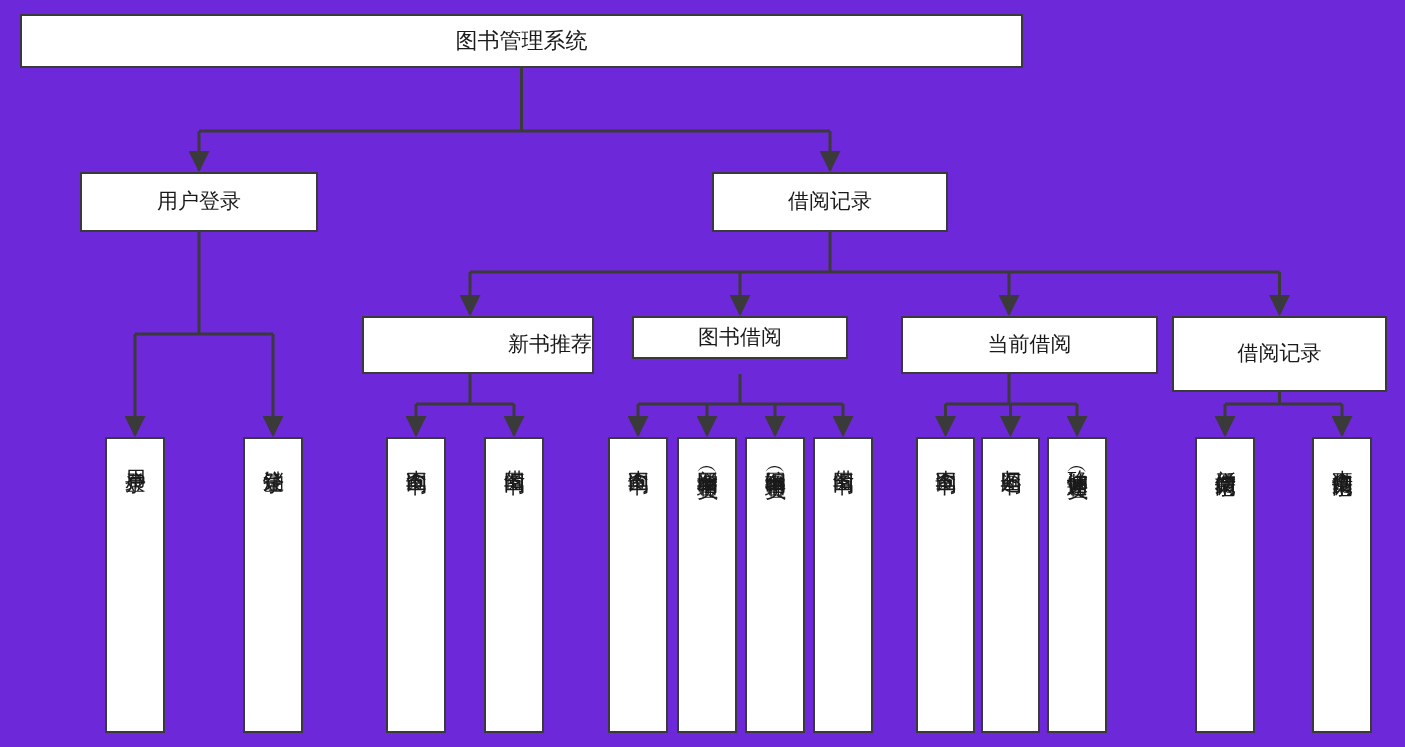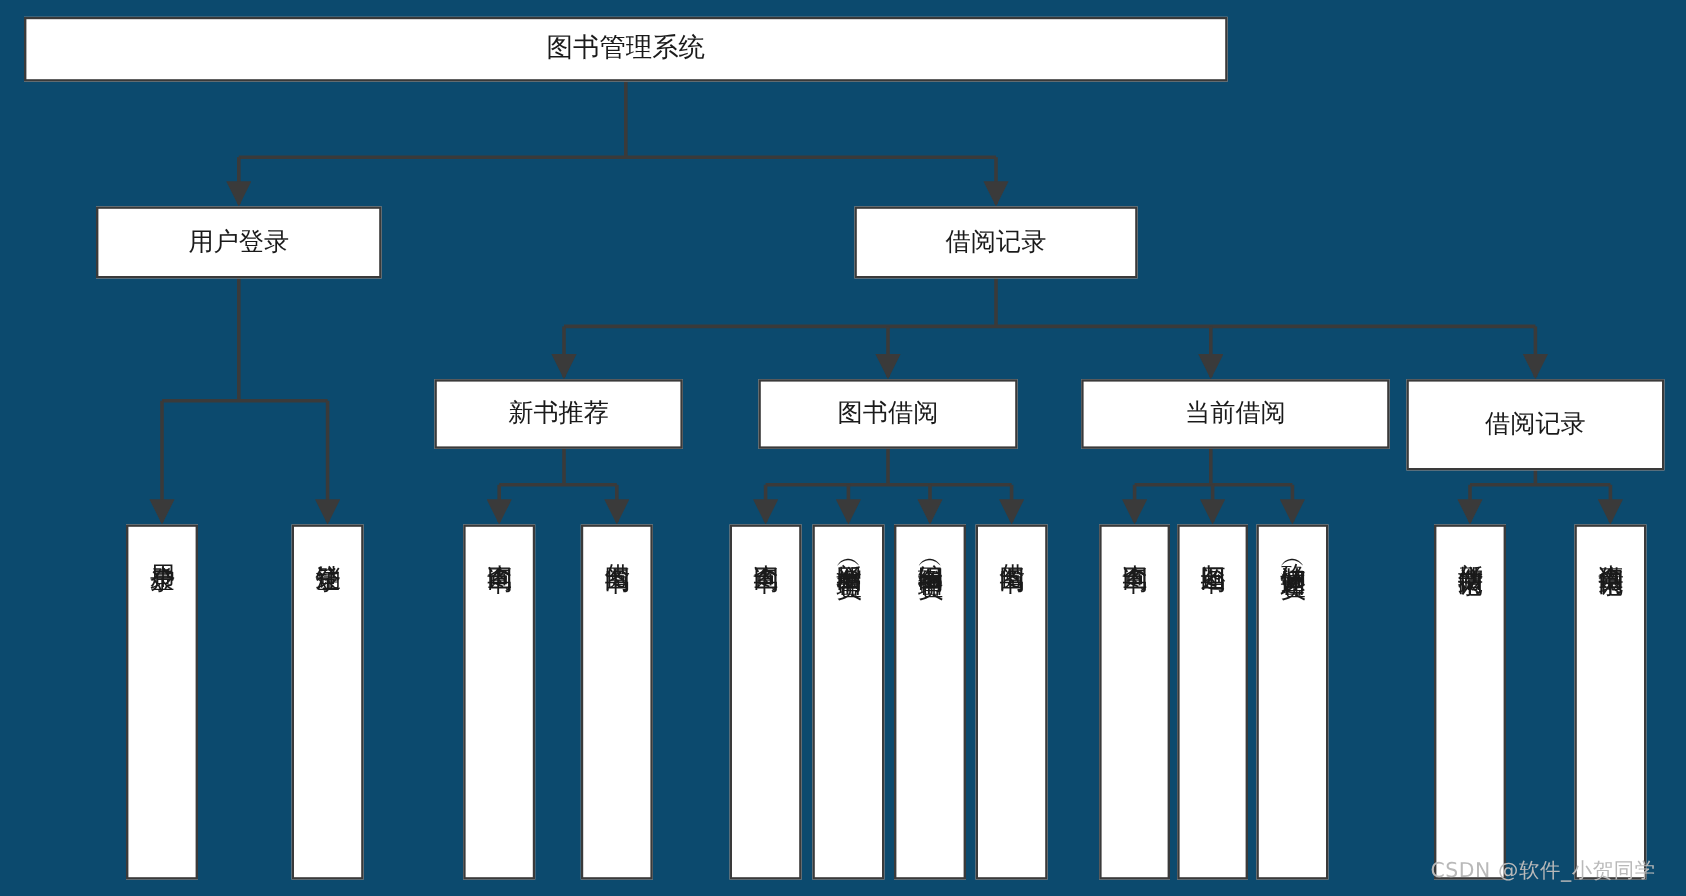--- a/index.html
+++ b/index.html
@@ -7,21 +7,21 @@
     padding: 0;
     background: #ffffff;
   }
   body {
     font-family: "DejaVu Sans", "Liberation Sans", sans-serif;
   }
   #canvas {
     position: relative;
     width: 1405px;
     height: 747px;
-    background: #0c4a6e;
+    background: #6d28d9;
     overflow: hidden;
   }
   #wires {
     position: absolute;
     left: 0;
     top: 0;
     width: 1405px;
     height: 747px;
   }
   .node {
@@ -118,24 +118,24 @@
   <div id="nodes">
       <div class="node horiz root" style="left: 20px; top: 14px; width: 1003px; height: 54px;">
         <span class="lbl">图书管理系统</span>
       </div>
       <div class="node horiz" style="left: 80px; top: 172px; width: 238px; height: 60px;">
         <span class="lbl">用户登录</span>
       </div>
       <div class="node horiz" style="left: 712px; top: 172px; width: 236px; height: 60px;">
         <span class="lbl">借阅记录</span>
       </div>
-      <div class="node horiz" style="left: 362px; top: 316px; width: 207px; height: 58px;">
+      <div class="node horiz" style="left: 362px; top: 316px; width: 232px; height: 58px; justify-content: flex-end;">
         <span class="lbl">新书推荐</span>
       </div>
-      <div class="node horiz" style="left: 632px; top: 316px; width: 216px; height: 58px; font-family: Liberation Serif, serif;">
+      <div class="node horiz" style="left: 632px; top: 316px; width: 216px; height: 43px; font-family: Liberation Serif, serif;">
         <span class="lbl">图书借阅</span>
       </div>
       <div class="node horiz" style="left: 901px; top: 316px; width: 257px; height: 58px;">
         <span class="lbl">当前借阅</span>
       </div>
       <div class="node horiz" style="left: 1172px; top: 316px; width: 215px; height: 76px;">
         <span class="lbl">借阅记录</span>
       </div>
       <div class="node vert" style="left: 105px; top: 437px; width: 60px; height: 296px;">
         <span class="lbl">用户登录</span>
@@ -171,15 +171,14 @@
         <span class="lbl">确认归还（管理员）</span>
       </div>
       <div class="node vert" style="left: 1195px; top: 437px; width: 60px; height: 296px;">
         <span class="lbl">新增借阅记录</span>
       </div>
       <div class="node vert" style="left: 1312px; top: 437px; width: 60px; height: 296px;">
         <span class="lbl">查询借阅记录</span>
       </div>
     </div>
 
-  <div class="watermark" style="left: 1192px; top: 714px;">CSDN @软件_小贺同学</div>
 
 </div>
 
 </body></html>

